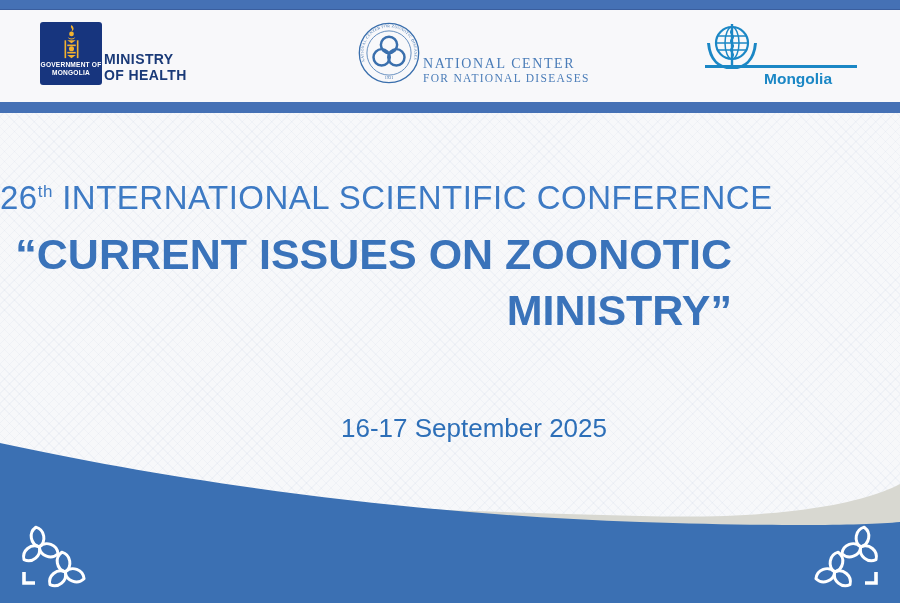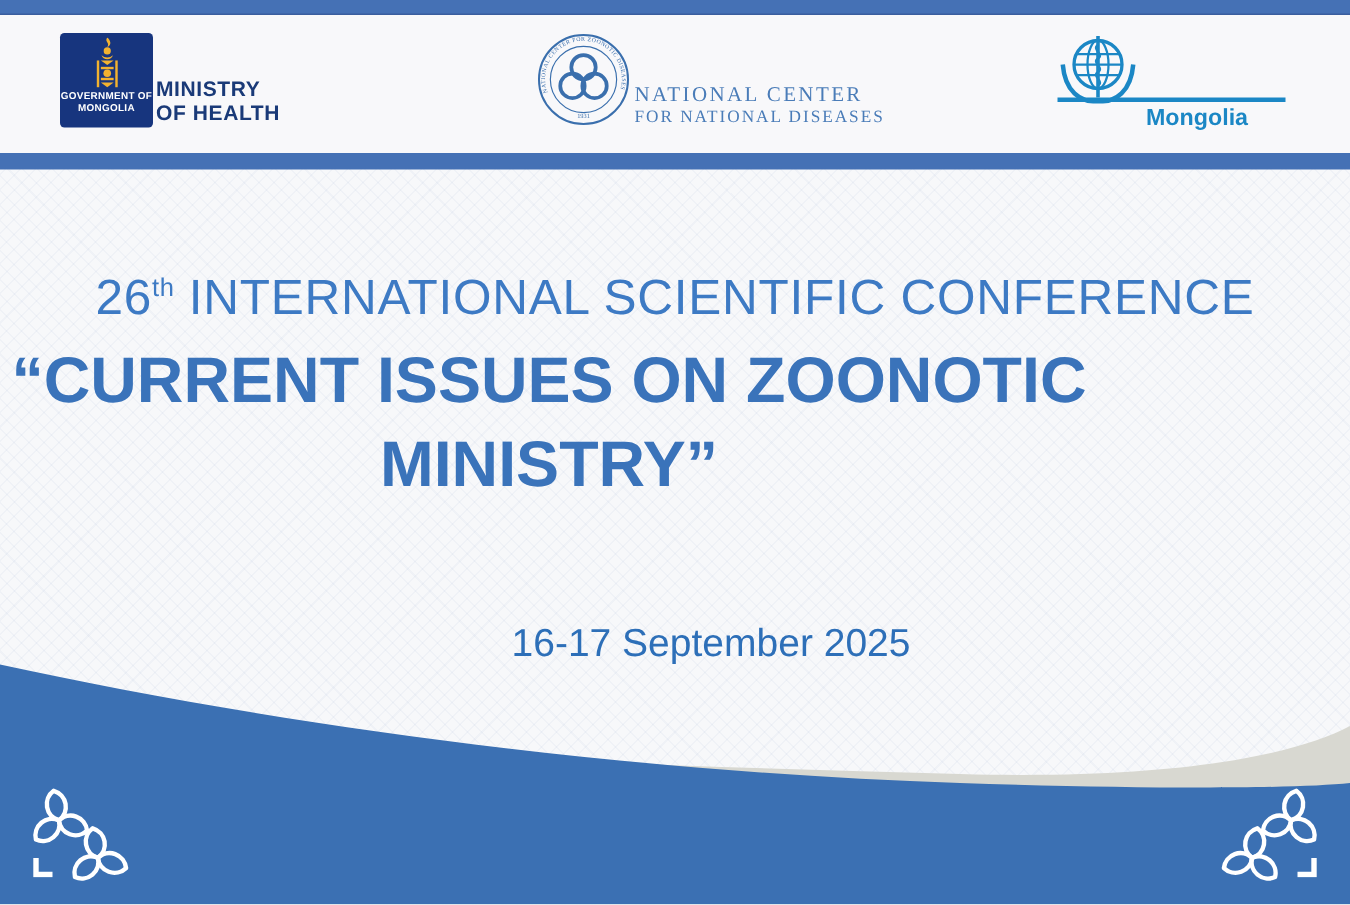--- a/index.html
+++ b/index.html
@@ -38,27 +38,27 @@
   .nczd-name .l2{font-size:11.5px;letter-spacing:1.3px;line-height:13px;margin-top:1px;}
 
   
   .who-emblem{position:absolute;left:705px;top:23px;}
   .who-name{position:absolute;left:764px;top:25px;color:#1b87c5;font-weight:bold;font-size:17.5px;line-height:15.5px;letter-spacing:-0.3px;}
   .who-line{position:absolute;left:705px;top:65px;width:152px;height:2.5px;background:#1b87c5;}
   .who-country{position:absolute;left:764px;top:70px;color:#1b87c5;font-weight:bold;font-size:15.5px;}
 
   
   .conference-line{
-    position:absolute;left:0;top:179px;width:900px;text-align:center;
+    position:absolute;left:0;top:179px;width:900px;text-align:left;
     color:#3d7ac4;font-size:33px;letter-spacing:.5px;
   }
   .conference-line sup{font-size:17px;}
   .conference-line .rest{margin-left:.28em;}
   .headline{
-    position:absolute;left:0;top:226px;width:732px;text-align:center;
+    position:absolute;left:0;top:226px;width:732px;text-align:right;
     color:#3a73ba;font-weight:bold;font-size:43px;line-height:56px;
   }
   .dates{
     position:absolute;left:0;top:413px;width:900px;text-align:center;
     color:#2d6fb8;font-size:26px;line-height:31px;padding-left:24px;
   }
 
   
   .wave-svg{position:absolute;left:0;top:428px;width:900px;height:175px;}
 

